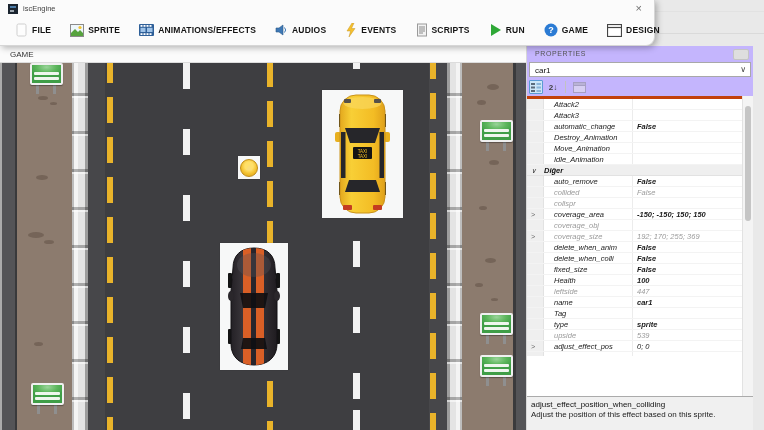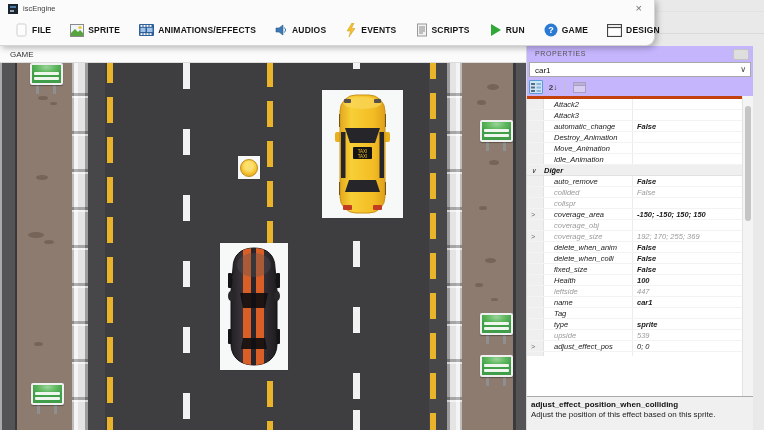--- a/index.html
+++ b/index.html
@@ -121,21 +121,21 @@
   .prow.category .cat-nm{font-weight:700;color:#111;}
   .prow.partial{height:4px;overflow:hidden;border-bottom:none;}
 
   #prop-scrollbar{position:absolute;right:0;top:50px;bottom:34px;width:11px;background:#f4f4f4;
     border-left:1px solid #e2e2e2;box-sizing:border-box;}
   #prop-scroll-thumb{position:absolute;left:2px;top:10px;width:6px;height:115px;background:#c5c5c5;
     border-radius:3px;}
 
   #prop-desc{position:absolute;left:0;bottom:0;width:100%;height:34px;background:#f0f0f0;
     border-top:1px solid #ababab;box-sizing:border-box;}
-  #desc-title{position:absolute;left:4px;top:3px;font-size:8px;font-weight:700;color:#111;
+  #desc-title{position:absolute;left:4px;top:3px;font-size:8px;font-weight:400;color:#111;
     white-space:nowrap;overflow:hidden;right:2px;}
   #desc-text{position:absolute;left:4px;top:13px;right:6px;font-size:8px;color:#222;
     line-height:10px;}
 </style>
 </head>
 <body>
 
 <div class="abs" id="bg-line-2"></div>
 <div class="abs" id="bg-line-1"></div>
 

